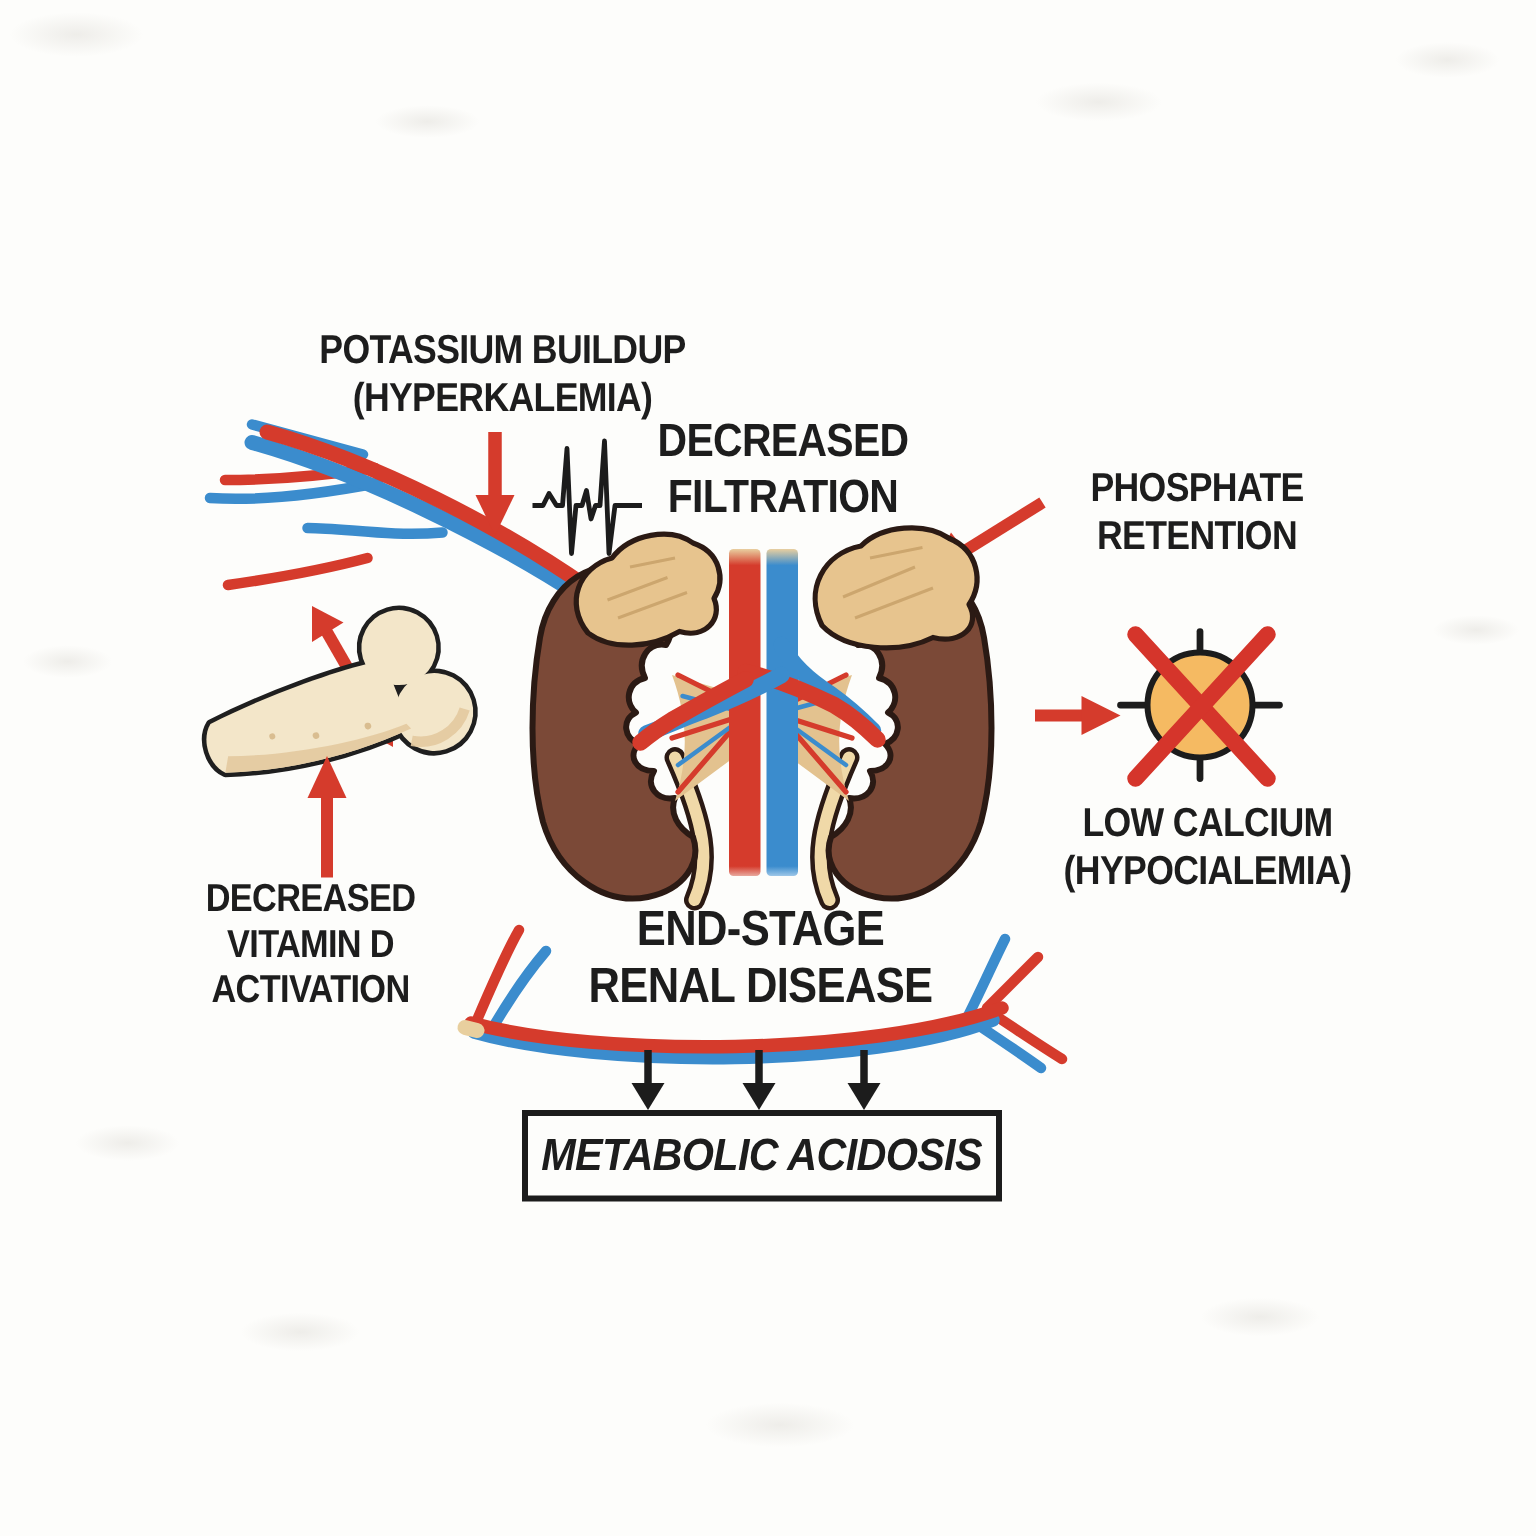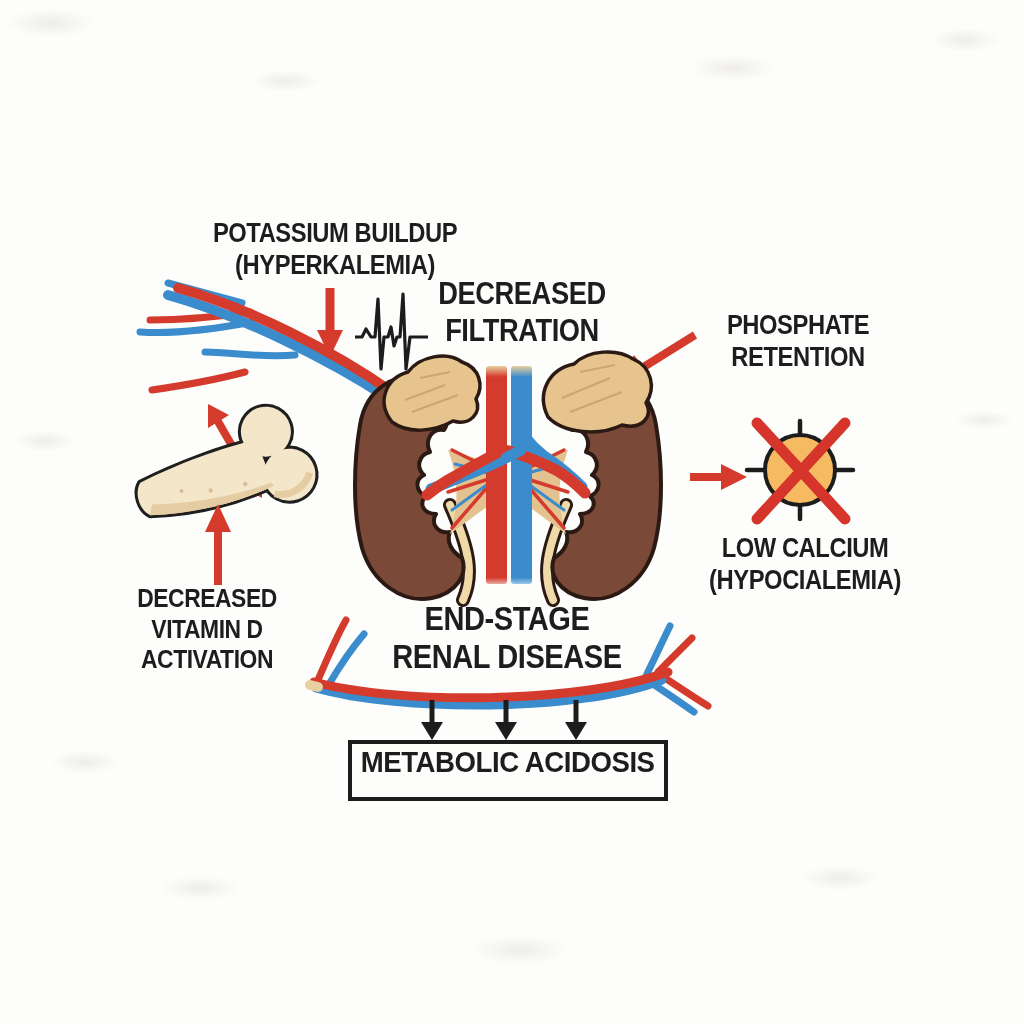--- a/index.html
+++ b/index.html
@@ -19,21 +19,21 @@
   }
   .lbl-potassium{left:175px;top:218px;width:320px;font-size:27px;}
   .lbl-filtration{left:382px;top:276px;width:280px;font-size:31px;}
   .lbl-phosphate{left:648px;top:310px;width:300px;font-size:27px;}
   .lbl-lowcalcium{left:655px;top:533px;width:300px;font-size:27px;}
   .lbl-vitamind{left:87px;top:583px;width:240px;font-size:26px;}
   .lbl-esrd{left:347px;top:600px;width:320px;font-size:33px;line-height:1.15;}
   .acidosis-box{
     position:absolute;left:348px;top:740px;width:320px;height:61px;
     border:4px solid #1c1c1c;background:#fdfdfb;
-    display:flex;align-items:flex-start;justify-content:center;box-sizing:border-box;
+    display:flex;align-items:center;justify-content:center;box-sizing:border-box;font-style:italic;
   }
   .acidosis-box .label{position:static;transform:scaleX(0.92);font-size:30px;white-space:nowrap;}
   .smudge{position:absolute;border-radius:50%;
     background:radial-gradient(ellipse at center,rgba(185,180,170,0.22),rgba(185,180,170,0) 70%);}
 </style>
 </head>
 <body>
 
 <div id="canvas">
 

